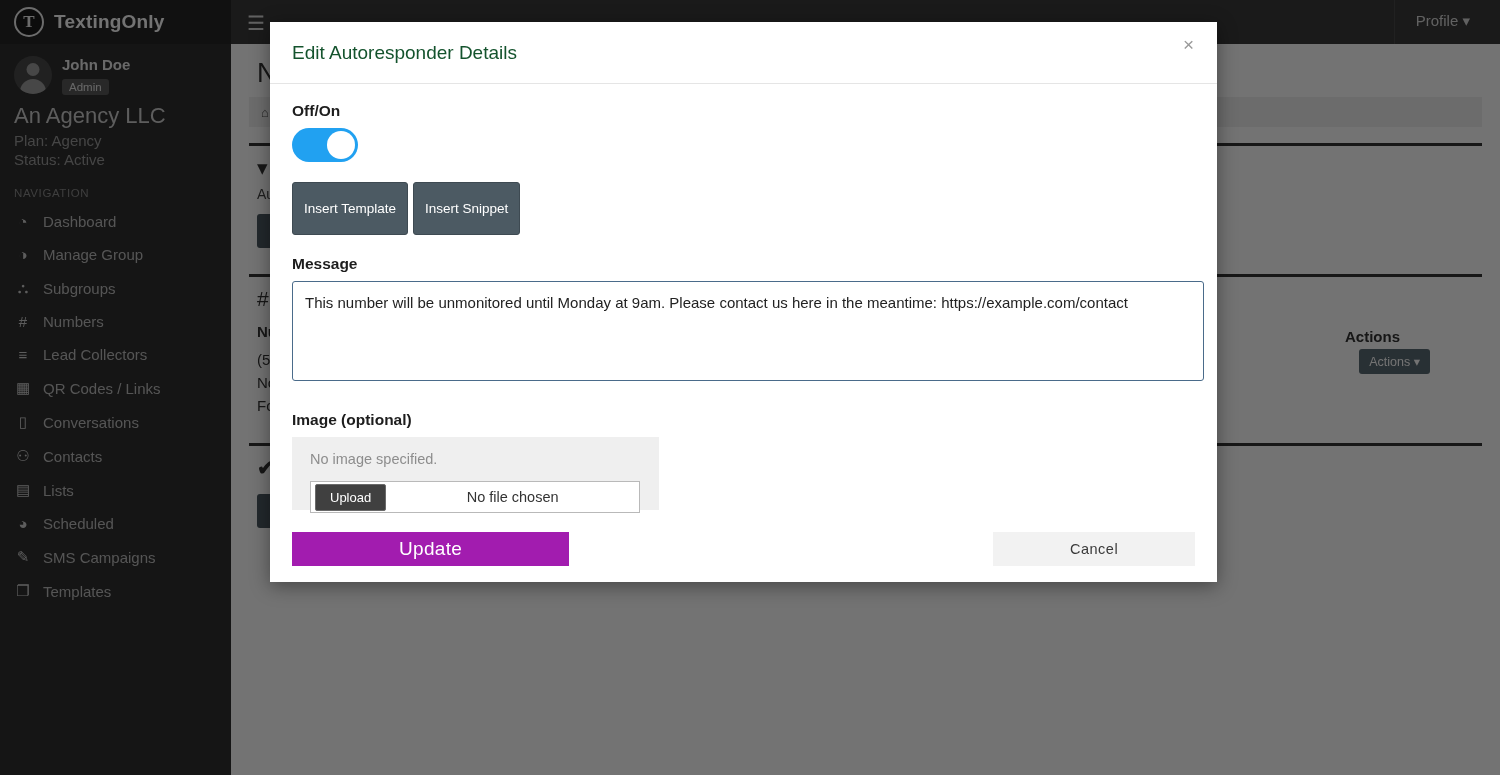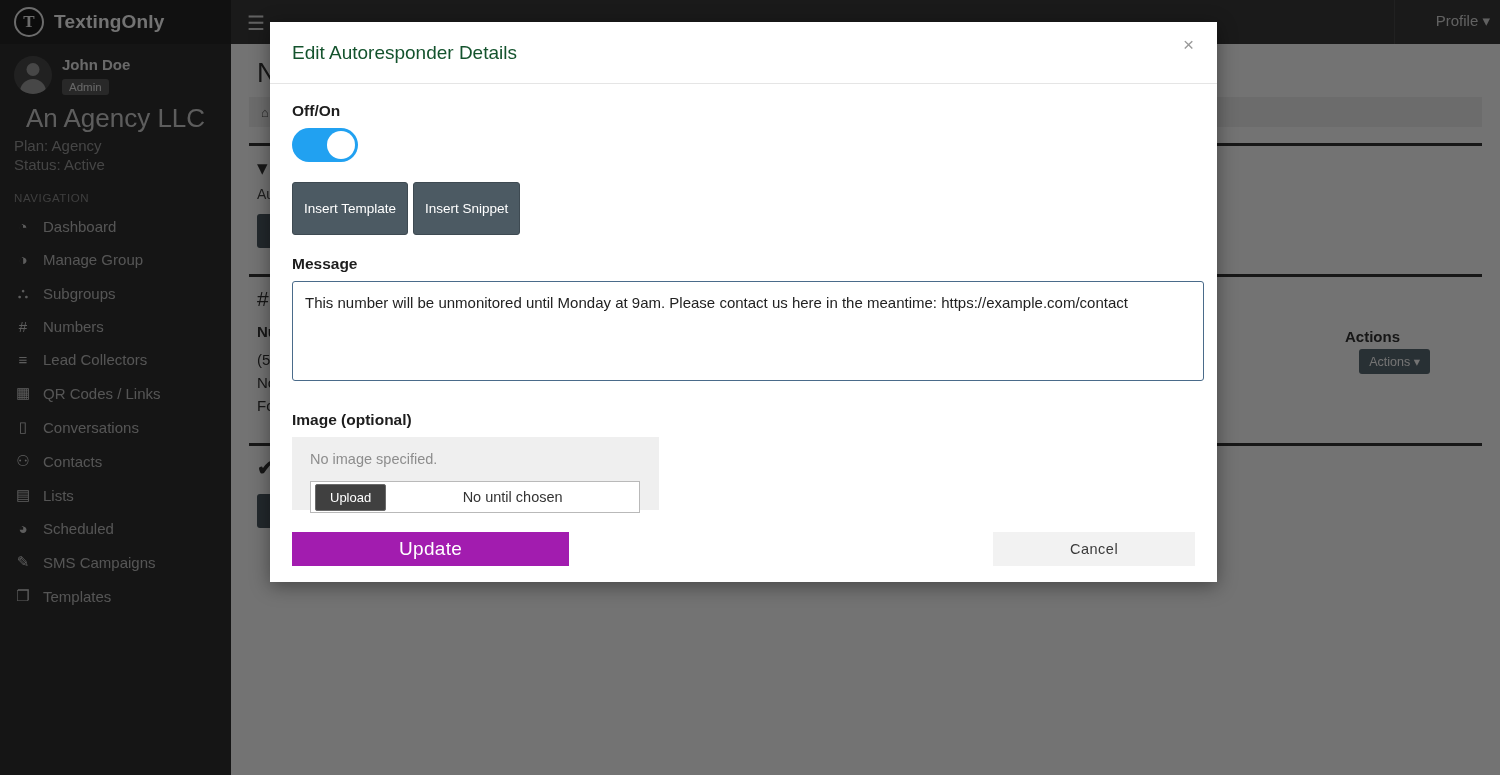--- a/index.html
+++ b/index.html
@@ -41,37 +41,37 @@
   }
   .avatar:after{
     content:""; position:absolute; left:50%; top:23px; width:26px; height:20px;
     border-radius:13px 13px 0 0; background:#9e9e9e; transform:translateX(-50%);
   }
   .uname { color:#e9e9e9; font-size:15px; font-weight:bold; line-height:18px;}
   .badge-admin {
     display:inline-block; margin-top:5px; background:#5a5a5a; color:#e4e4e4;
     font-size:11.5px; padding:2px 7px; border-radius:3px;
   }
-  .agency { color:#cfcfcf; font-size:26px; padding:4px 14px 2px 14px; font-weight:400;text-align:center;}
+  .agency { color:#cfcfcf; font-size:22px; padding:4px 14px 2px 14px; font-weight:400;}
   .metaline { color:#9a9a9a; font-size:15px; padding:1px 14px;}
   .navhdr { color:#8a8a8a; font-size:11.5px; letter-spacing:.6px; padding:18px 14px 6px 14px;}
   .navitem {
     display:flex; align-items:center; gap:11px; padding:8px 14px;
     color:#bdbdbd; font-size:15px;
   }
   .navitem .ni { width:18px; text-align:center; font-size:15px; color:#cfcfcf;}
 
   
   #topbar {
     position:absolute; left:231px; top:0; right:0; height:44px;
     background:#3a3a3a; color:#d8d8d8;
   }
   #hamb { position:absolute; left:16px; top:11px; font-size:20px; color:#d8d8d8;}
   #profile {
-    position:absolute; right:10px; top:12px; font-size:15px; color:#d8d8d8;
+    position:absolute; right:30px; top:12px; font-size:15px; color:#d8d8d8;
   }
   #topbar .divider{ position:absolute; right:105px; top:0; width:1px; height:44px; background:#4b4b4b;}
 
   
   #content { position:absolute; left:231px; top:44px; right:0; bottom:0; background:#ffffff; }
   .page-title { font-size:27px; color:#333; padding:14px 26px 8px 26px; font-weight:400;}
   .breadcrumb {
     margin:0 18px; background:#efefef; height:30px; display:flex; align-items:center;
     gap:8px; padding:0 12px; color:#555; font-size:13px;
   }
@@ -307,21 +307,21 @@
       </div>
 
       <div class="lbl msg-label">Message</div>
       <textarea id="msgbox" placeholder="Enter your autoresponder message" style="">This number will be unmonitored until Monday at 9am. Please contact us here in the meantime: https://example.com/contact</textarea>
 
       <div class="lbl img-label">Image (optional)</div>
       <div class="img-drop">
         <div class="nospec">No image specified.</div>
         <div class="filerow">
           <button class="uploadbtn">Upload</button>
-          <div class="nofile">No until chosen</div>
+          <div class="nofile">No file chosen</div>
         </div>
       </div>
 
       <div class="footrow">
         <button id="update-btn">Update</button>
         <button id="cancel-btn">Cancel</button>
       </div>
     </div>
   </div>
 </div>

